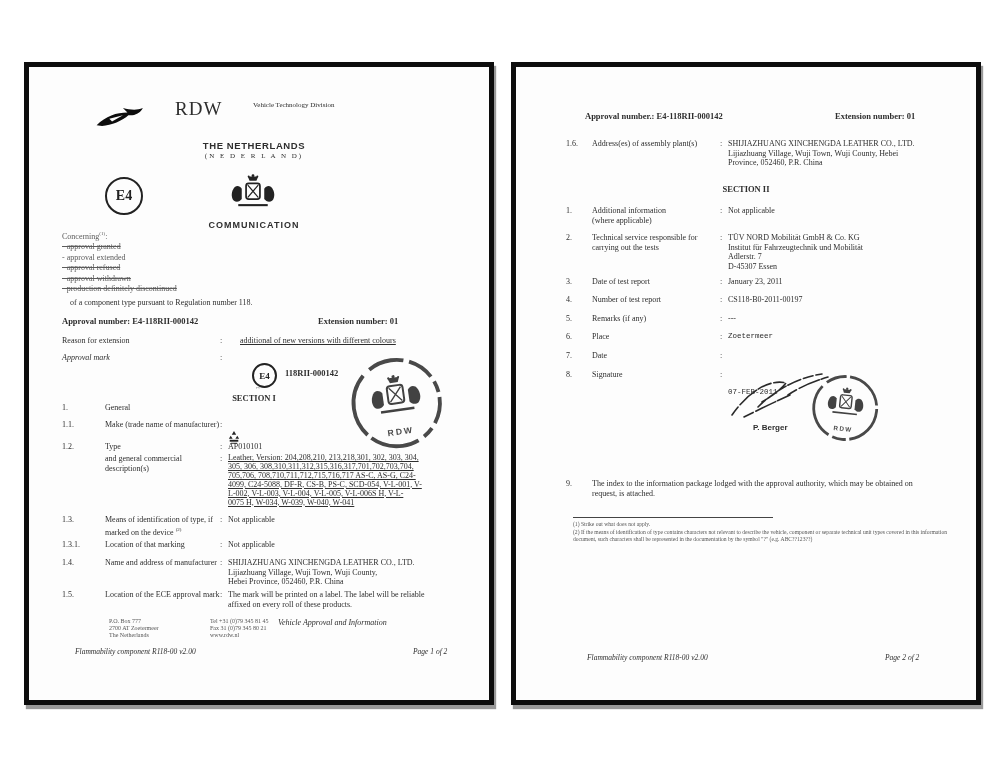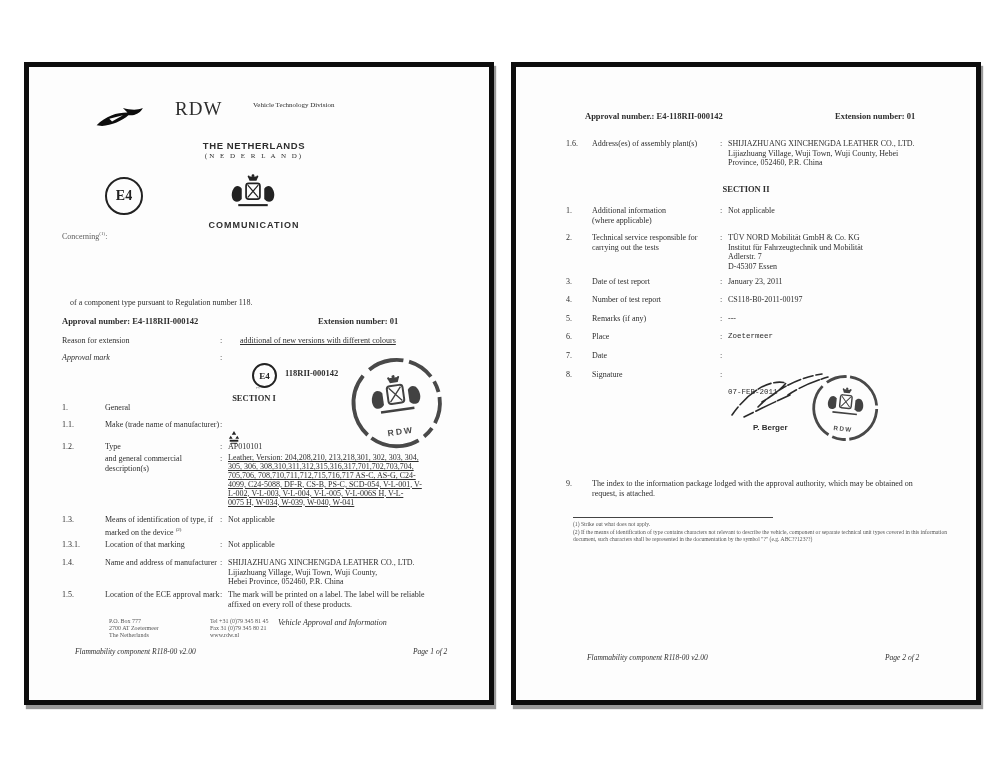--- a/index.html
+++ b/index.html
@@ -78,20 +78,27 @@
       <svg width="52" height="40" viewBox="0 0 60 44">
           <use href="#coa"></use>
         </svg>
     </span>
 
     <div class="abs center sans b" style="top:153px;font-size:9px;letter-spacing:1px;">COMMUNICATION</div>
 
     <div class="abs faded" style="left:33px;top:164px;font-size:8px;">
       <span>Concerning</span><sup>(1)</sup><span>:</span>
     </div>
+    <div class="abs faded" style="left:33px;top:175px;font-size:8px;line-height:10.5px;">
+      <div class="struck">- approval granted</div>
+      <div>- approval extended</div>
+      <div class="struck">- approval refused</div>
+      <div class="struck">- approval withdrawn</div>
+      <div class="struck">- production definitely discontinued</div>
+    </div>
 
     <div class="abs" style="left:41px;top:231px;font-size:8px;">of a component type pursuant to Regulation number 118.</div>
 
     <div class="abs b" style="left:33px;top:249px;font-size:8.5px;">Approval number: E4-118RII-000142</div>
     <div class="abs b" style="left:289px;top:249px;font-size:8.5px;">Extension number: 01</div>
 
     <div class="abs" style="left:33px;top:269px;font-size:8px;">Reason for extension</div>
     <div class="abs" style="left:191px;top:269px;font-size:8px;">:</div>
     <div class="abs ul" style="left:199px;top:269px;font-size:8px;width:230px;padding-left:12px;">additional of new versions with different colours</div>
 

